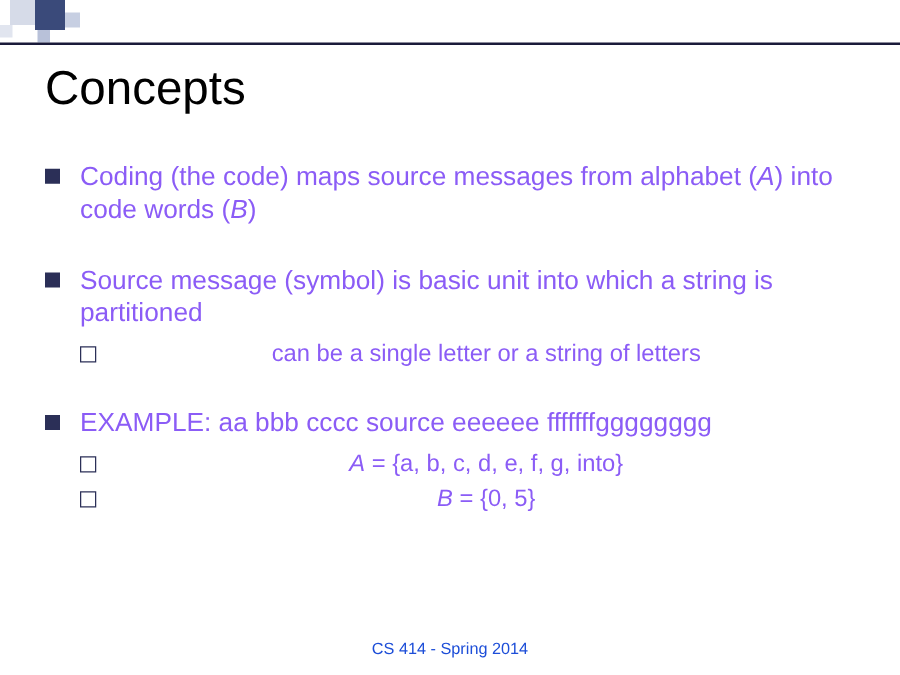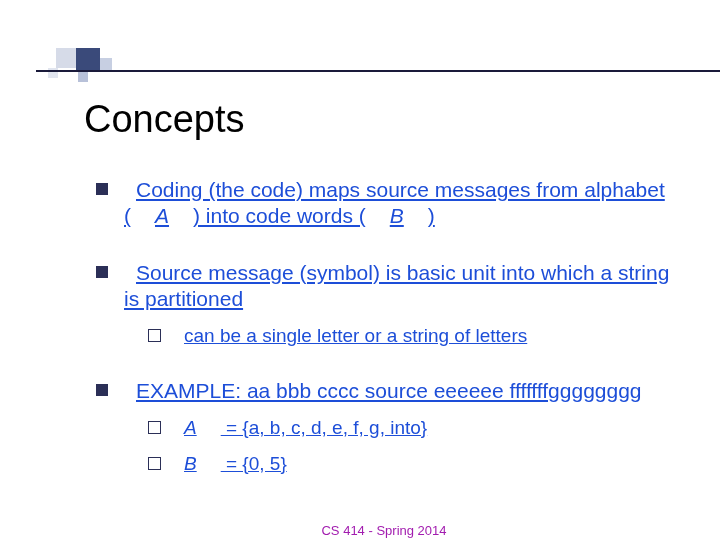--- a/index.html
+++ b/index.html
@@ -1,15 +1,15 @@
 <!DOCTYPE html>
 <html><head>
 <meta charset="utf-8">
 <style>
-  * { margin: 12px; padding: 0; box-sizing: border-box; }
+  * { margin: 0; padding: 0; box-sizing: border-box; }
   body {
     width: 720px;
     height: 540px;
     background: #ffffff;
     font-family: Arial, Helvetica, sans-serif;
     position: relative;
     overflow: hidden;
   }
   .deco {
     position: absolute;
@@ -46,41 +46,41 @@
     font-size: 38px;
     font-weight: 400;
     color: #000;
     margin-bottom: 36px;
     letter-spacing: 0px;
   }
   ul.lvl1 {
     list-style: none;
     font-size: 21px;
     line-height: 1.25;
-    color: #1d4ed8;
-    text-decoration: underline;
+    color: #8b5cf6;
   }
   ul.lvl1 > li {
     position: relative;
     padding-left: 28px;
     margin-bottom: 30px;
   }
   ul.lvl1 > li::before {
     content: "";
     position: absolute;
     left: 0;
     top: 6px;
     width: 12px;
     height: 12px;
     background: #2b2f57;
   }
   ul.lvl2 {
     list-style: none;
     font-size: 19px;
     margin-top: 8px;
+    text-align: center;
   }
   ul.lvl2 > li {
     position: relative;
     padding-left: 24px;
     margin-bottom: 4px;
   }
   ul.lvl2 > li::before {
     content: "";
     position: absolute;
     left: 0;
@@ -91,21 +91,21 @@
     background: transparent;
   }
   .ital { font-style: italic; }
   .footer {
     position: absolute;
     bottom: 14px;
     left: 0;
     right: 0;
     text-align: center;
     font-size: 13px;
-    color: #a21caf;
+    color: #1d4ed8;
   }
 </style>
 </head>
 <body>
 
 <div class="deco">
   <div class="sq a"></div>
   <div class="sq b"></div>
   <div class="sq c"></div>
   <div class="sq d"></div>

